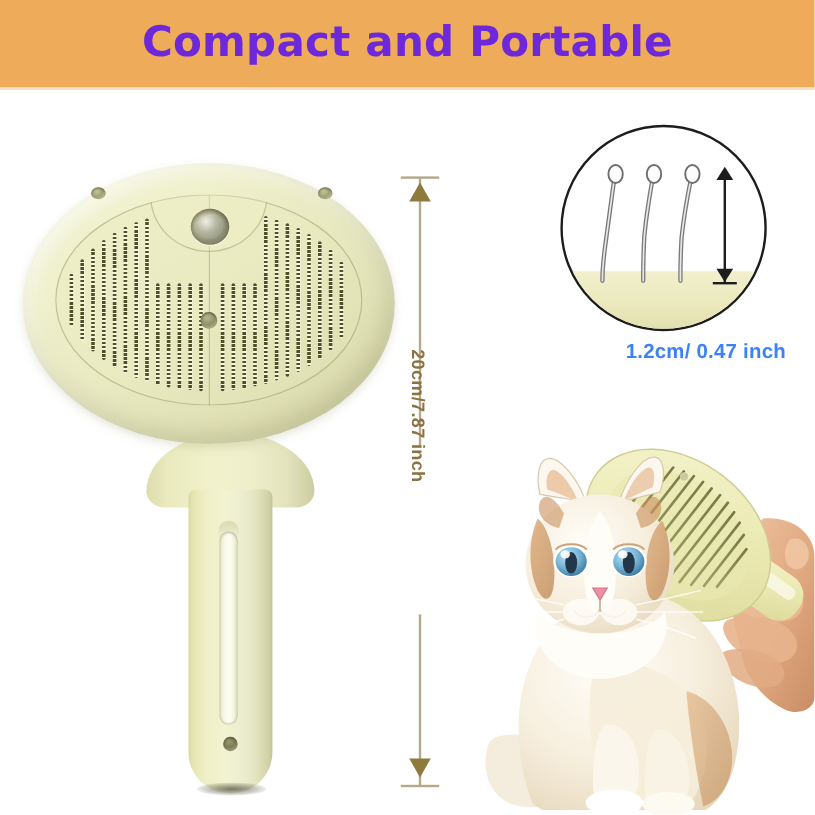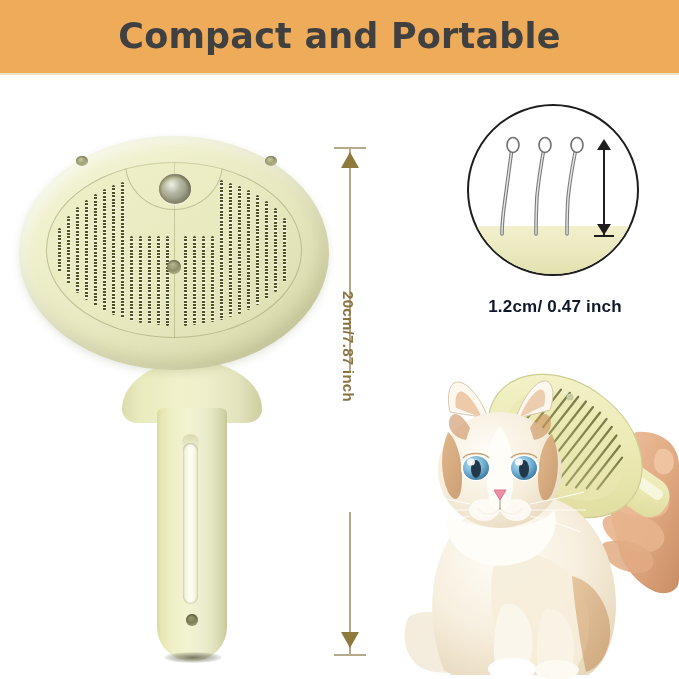--- a/index.html
+++ b/index.html
@@ -22,21 +22,21 @@
     position: absolute;
     left: 0; top: 0;
     width: 679px;
     height: 73px;
     background: #eeac5b;
     display: flex;
     align-items: center;
     justify-content: center;
   }
   .banner-title {
-    color: #404040;
+    color: #6d28d9;
     font-size: 35px;
     font-weight: bold;
     letter-spacing: 0.2px;
     line-height: 1;
     white-space: nowrap;
     font-family: "DejaVu Sans", sans-serif;
     text-align: center;
   }
   .banner-underline {
     position: absolute;
@@ -365,26 +365,26 @@
     position: absolute;
     left: 1px;
     top: 96px;
     width: 20px;
     height: 2px;
     background: #1d1d1d;
   }
   .inset-label {
     position: absolute;
     left: 455px;
-    top: 297px;
+    top: 283px;
     width: 200px;
-    text-align: center;
+    text-align: right;
     font-size: 17px;
     font-weight: bold;
-    color: #0f172a;
+    color: #3b82f6;
     letter-spacing: 0.2px;
     white-space: nowrap;
     font-family: "Liberation Sans", sans-serif;
   }
 
   
   .photo {
     position: absolute;
     left: 400px;
     top: 370px;

